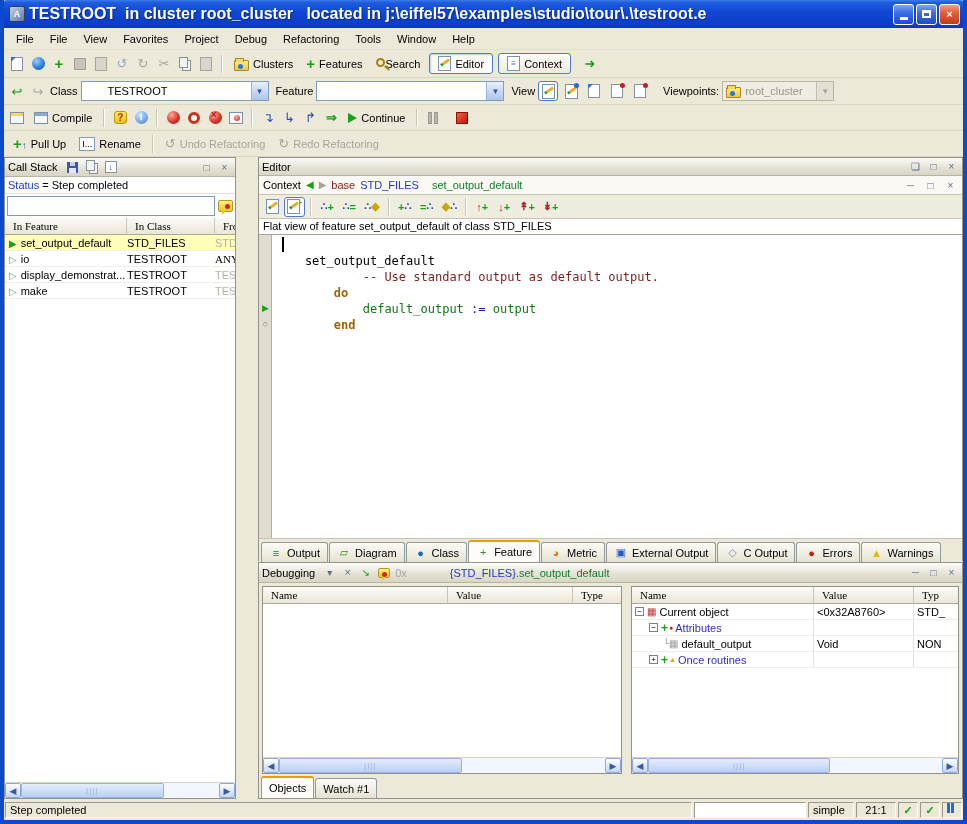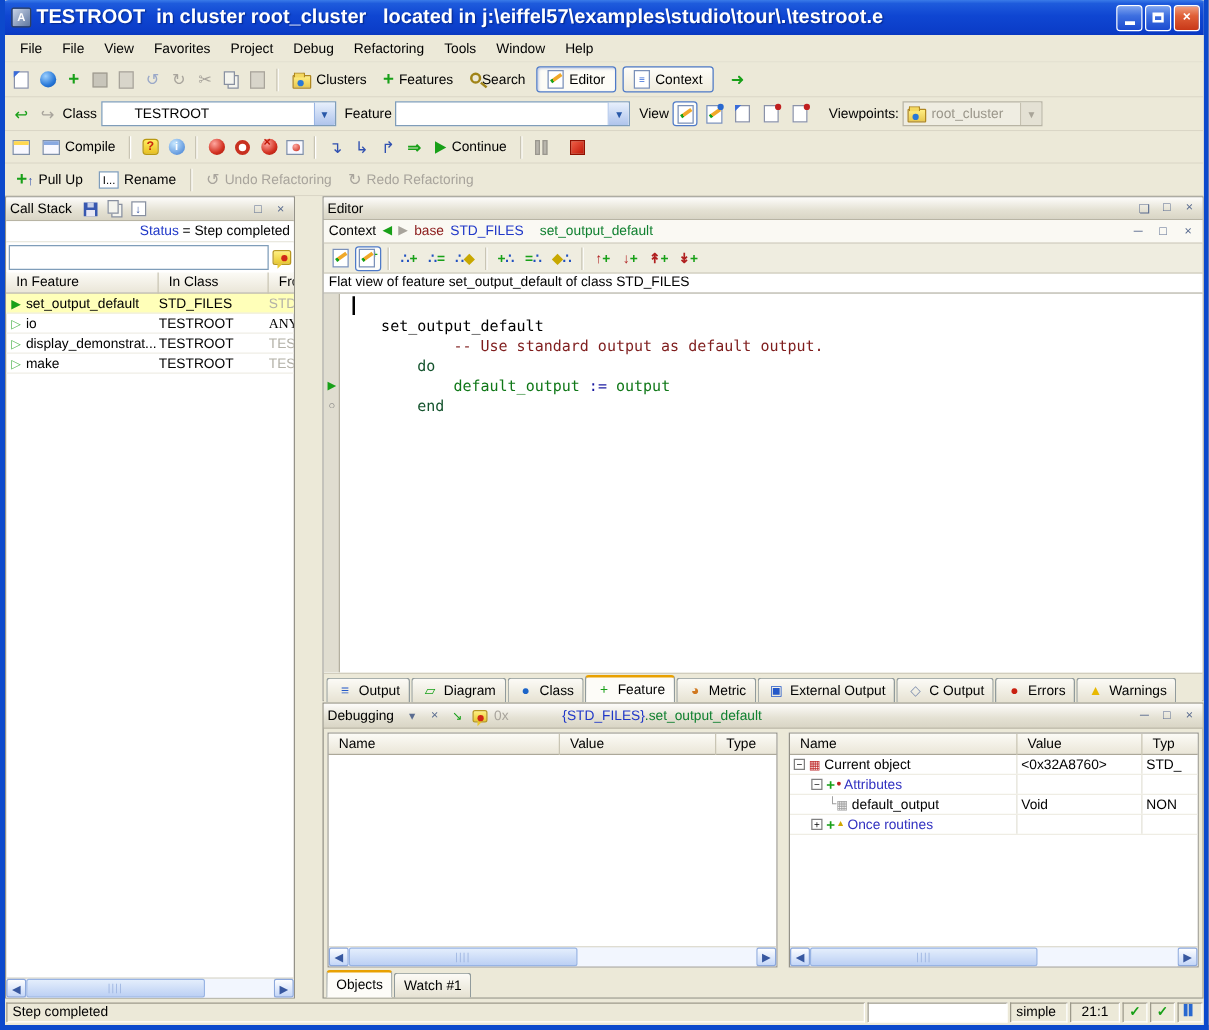--- a/index.html
+++ b/index.html
@@ -85,28 +85,28 @@
   .ptitle .lbl{margin-right:4px;}
   .pbtn{width:15px;height:14px;display:flex;align-items:center;justify-content:center;color:#5A6C90;font-size:10px;}
   .sp{flex:1;}
   .mini{width:16px;height:15px;display:flex;align-items:center;justify-content:center;}
   .i-floppy{width:11px;height:11px;background:#3858B0;position:relative;}
   .i-floppy::before{content:"";position:absolute;left:2px;bottom:0;width:7px;height:5px;background:#E8E8F4;}
   .i-floppy::after{content:"";position:absolute;left:3px;top:0;width:5px;height:4px;background:#C8D0E8;}
   .i-copy2{width:9px;height:11px;background:#F4F4EE;border:1px solid #8890A0;box-shadow:3px 3px 0 -1px #F4F4EE,3px 3px 0 0 #8890A0;margin:-3px 3px 0 0;}
   .i-import{width:12px;height:12px;border:1px solid #8890A0;color:#3050A0;font-size:9px;font-weight:bold;text-align:center;line-height:10px;background:#fff;}
   
-  .cs-status{height:17px;border-bottom:1px solid #E4E2D6;padding:2px 3px;background:#fff;text-align:right;}
+  .cs-status{height:17px;border-bottom:1px solid #E4E2D6;padding:2px 3px;background:#fff;}
   .cs-filter{height:24px;display:flex;align-items:center;gap:2px;padding:1px 2px;background:#fff;}
   .cs-filter input{flex:1;height:20px;border:1px solid #7F9DB9;font-family:inherit;font-size:11px;padding:0 3px;}
   .i-balloon{width:15px;height:12px;background:linear-gradient(#FFF080,#E8C830);border:1px solid #B89820;border-radius:2px;position:relative;}
   .i-balloon::before{content:"";position:absolute;left:3px;bottom:-4px;border-top:4px solid #E8C830;border-right:4px solid transparent;}
   .i-balloon::after{content:"";position:absolute;right:2px;top:3px;width:5px;height:5px;border-radius:50%;background:#D02818;}
   .grid-head{display:flex;height:17px;background:linear-gradient(#FCFBF6,#EAE6D8);border-bottom:1px solid #ACA899;}
-  .grid-head .hc{padding:2px 2px 15px 8px;border-right:1px solid #C9C5B4;overflow:hidden;white-space:nowrap;}
+  .grid-head .hc{padding:2px 2px 15px 8px;border-right:1px solid #C9C5B4;overflow:hidden;white-space:nowrap;font-family:Liberation Serif, serif;}
   .cs-row{display:flex;height:16px;align-items:center;border-bottom:1px solid #F0EEE6;}
   .cs-row.current{background:#FFFFB9;}
   .cs-c{overflow:hidden;white-space:nowrap;flex:0 0 auto;}
   .arrow-solid{color:#18A018;font-size:10px;}
   .arrow-open{color:#58B858;font-size:10px;}
   .gray{color:#B4B2A8;}
   
   .ctxbar{height:19px;background:#FAF9F3;border-bottom:1px solid #C8C4B4;display:flex;align-items:center;gap:5px;padding:0 4px;}
   .ctxbar .bc-cluster{color:#8B1A1A;}
   .ctxbar .bc-class{color:#2038C8;}
@@ -114,21 +114,21 @@
   .etools{height:24px;background:#EFEDE0;border-bottom:1px solid #C8C4B4;display:flex;align-items:center;gap:2px;padding:0 3px;}
   .etool{height:20px;min-width:20px;display:flex;align-items:center;justify-content:center;padding:0 2px;border:1px solid transparent;border-radius:3px;font-size:11px;font-weight:bold;}
   .etool.pressed{border-color:#4E7AC8;background:#FDFDFA;}
   .ecaption{height:16px;background:#fff;border-bottom:1px solid #A9A698;padding:1px 4px;white-space:nowrap;overflow:hidden;}
   .code-area{position:relative;background:#fff;height:303px;overflow:hidden;}
   .gutter{position:absolute;left:0;top:0;bottom:0;width:13px;background:#E0DDD0;border-right:1px solid #B4B0A0;}
   .gmark{position:absolute;left:1px;width:11px;text-align:center;font-size:9px;line-height:14px;}
   .code{position:absolute;left:17px;top:2px;right:0;font-family:"DejaVu Sans Mono",monospace;font-size:12px;line-height:16px;}
   .code-line{white-space:pre;height:16px;position:relative;}
   .tok-plain{color:#000;}
-  .tok-keyword{color:#14532d;font-weight:normal;}
+  .tok-keyword{color:#a16207;font-weight:bold;}
   .tok-comment{color:#7f1d1d;}
   .tok-ident{color:#107818;}
   .tok-op{color:#1818A0;}
   .caret{position:absolute;left:6px;top:0;width:2px;height:15px;background:#000;}
   .tabsrow{height:24px;background:#ECE9D8;border-top:1px solid #C8C4B4;display:flex;align-items:flex-end;gap:1px;padding:2px 2px 0 2px;}
   .tab{display:flex;align-items:center;gap:4px;height:20px;padding:0 7px;border:1px solid #919B9C;border-bottom:0;
     border-radius:3px 3px 0 0;background:linear-gradient(#FCFBF6,#E6E2D2);white-space:nowrap;}
   .tab.active{background:#FDFCF8;height:22px;border-top:2px solid #E8A000;font-weight:normal;}
   .ti{width:14px;height:14px;display:flex;align-items:center;justify-content:center;font-size:11px;}
   

